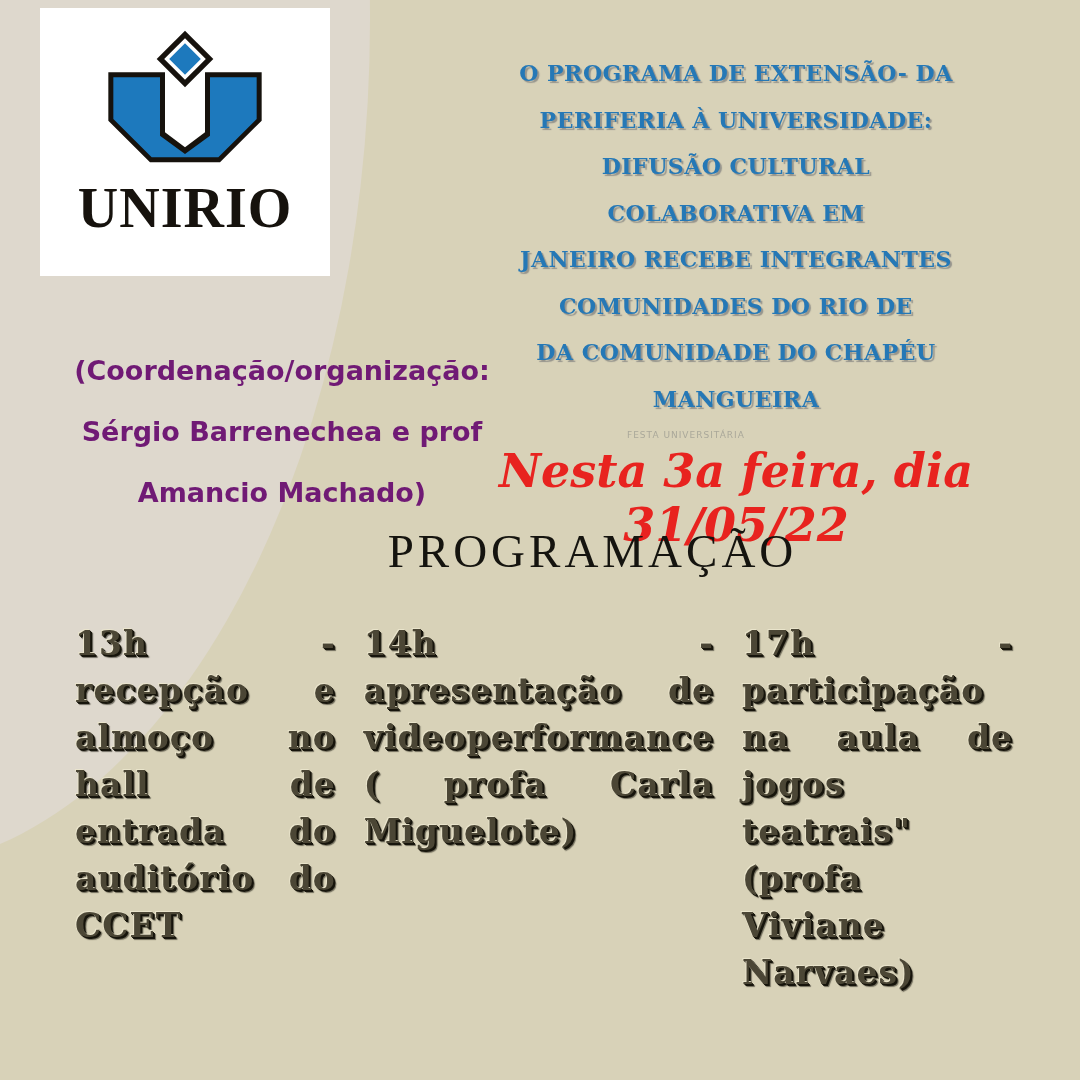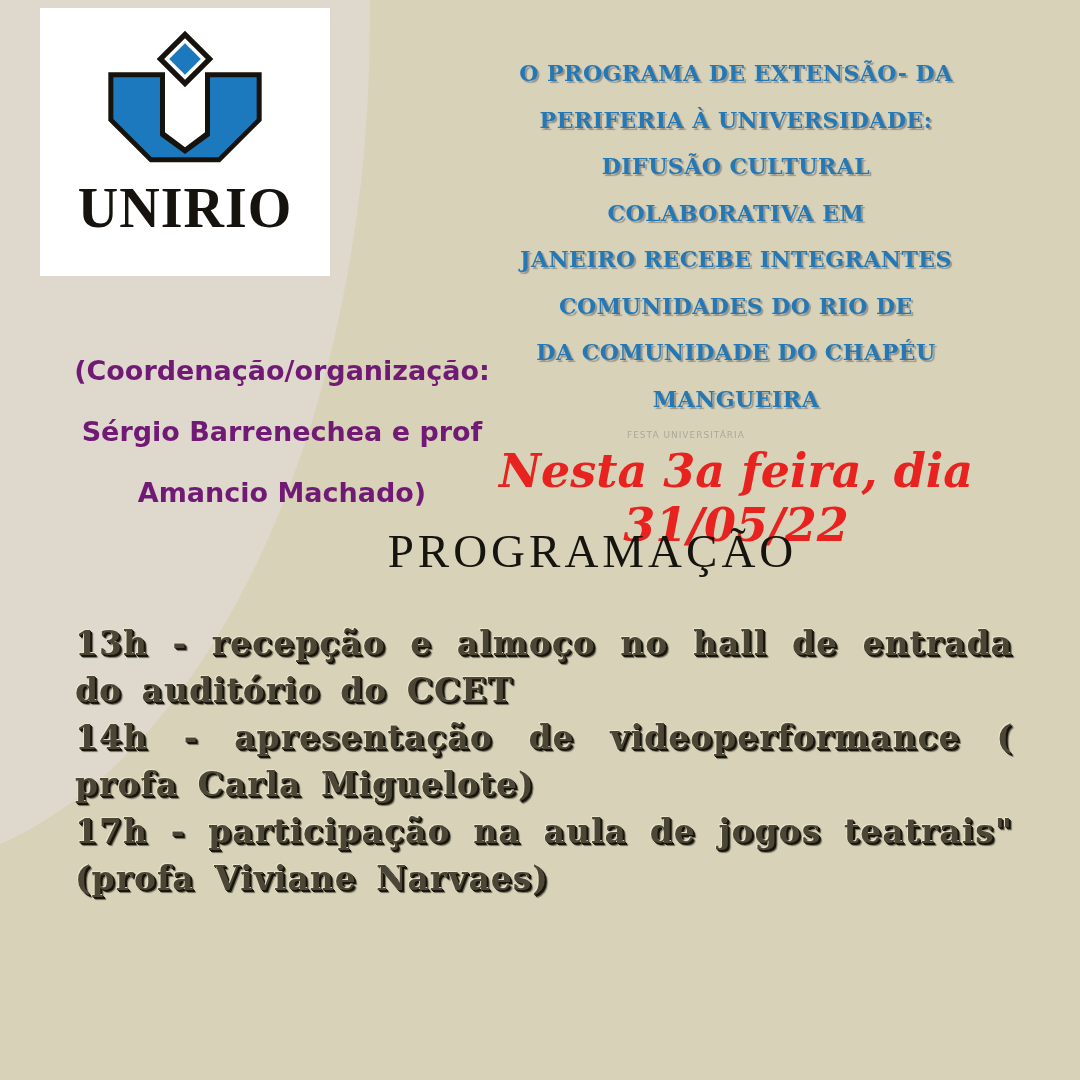--- a/index.html
+++ b/index.html
@@ -87,21 +87,21 @@
     font-family:"Liberation Serif", serif;
     font-weight:400;
     font-size:47px;
     letter-spacing:4px;
     color:#15140f;
   }
   
   .schedule{
     position:absolute;
     left:75px;top:620px;width:938px;
-    display:flex;flex-direction:column;
+    display:flex;flex-direction:row;gap:28px;
   }
   .schedule-item{
     font-family:"DejaVu Serif", serif;
     font-weight:700;
     font-size:33px;
     line-height:47px;
     letter-spacing:1px;
     word-spacing:7px;
     text-align:justify;
     color:#4b4635;

